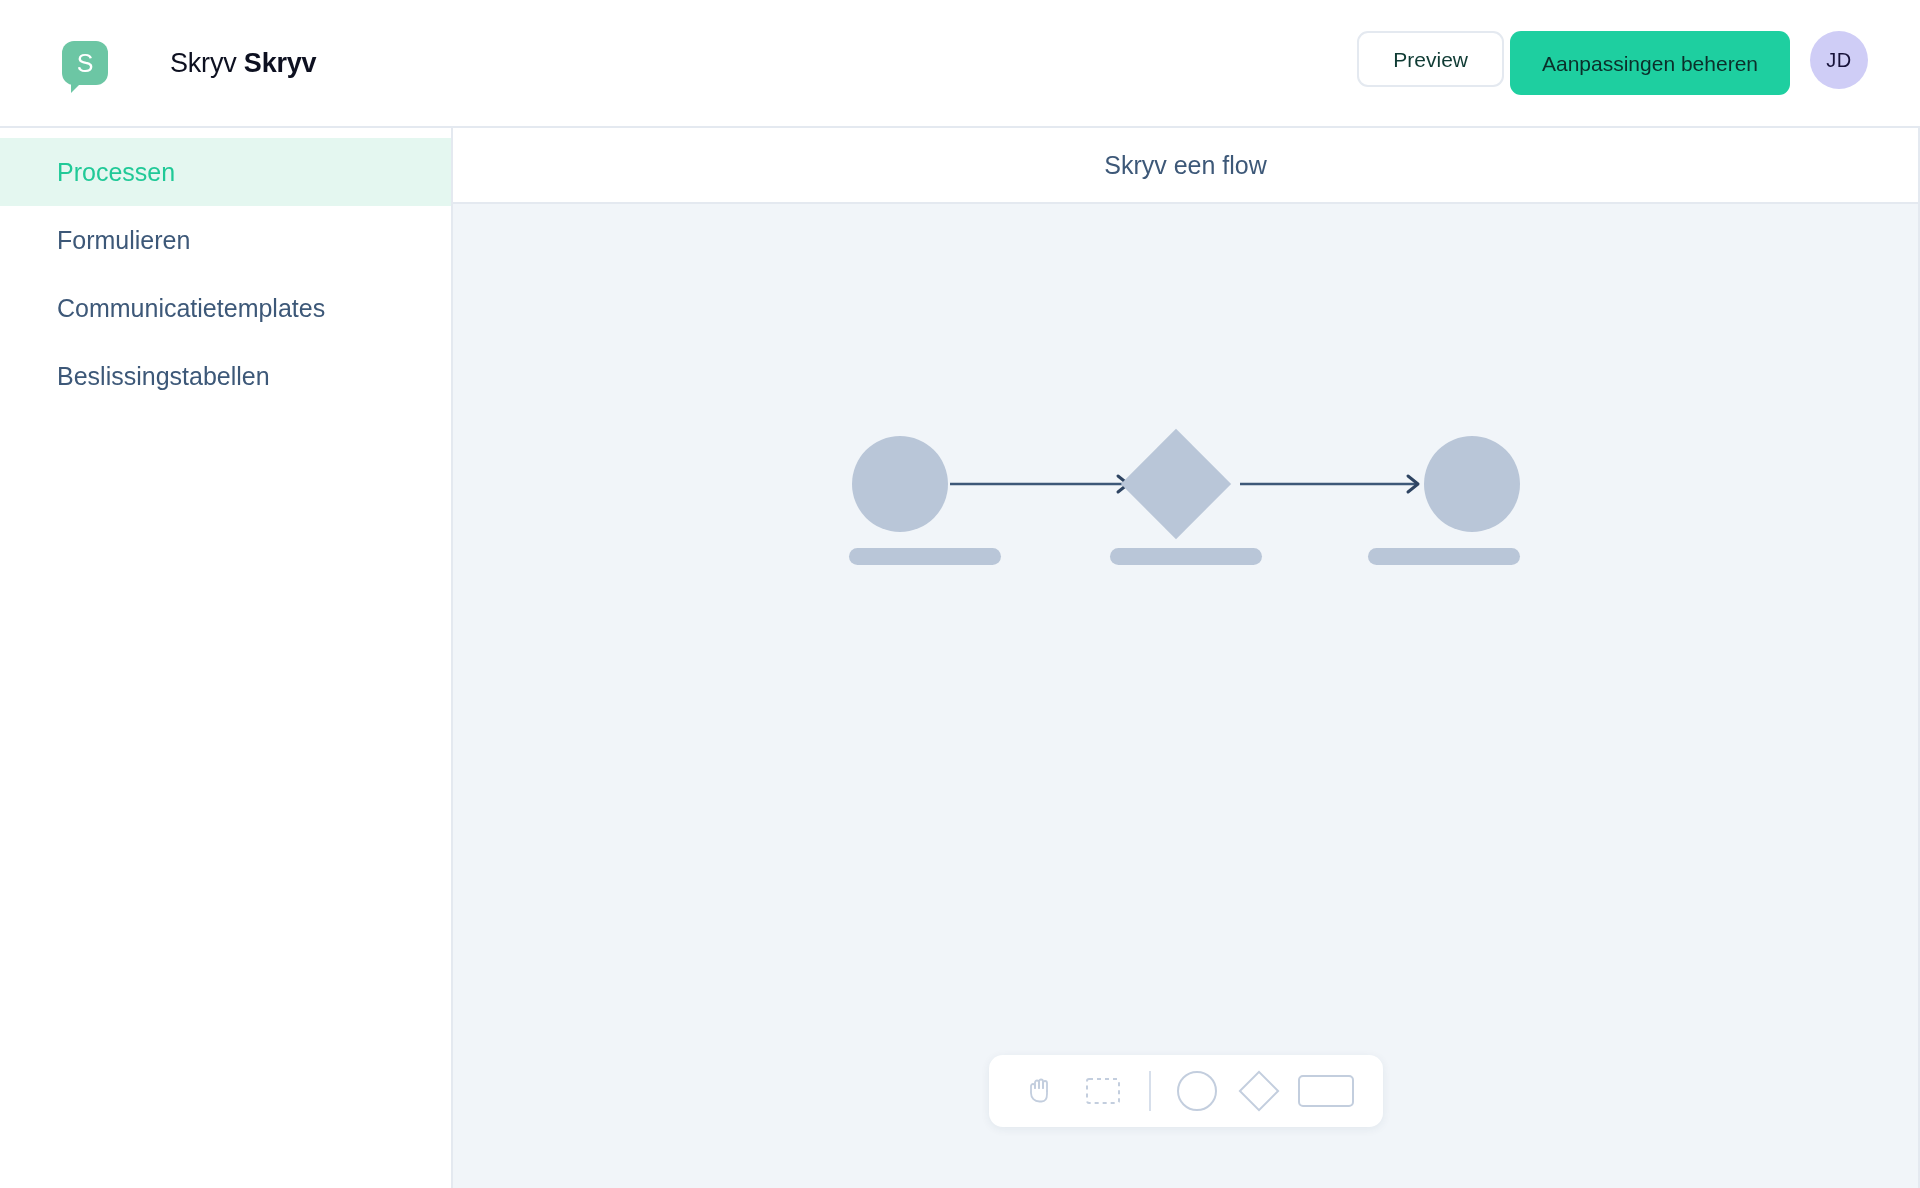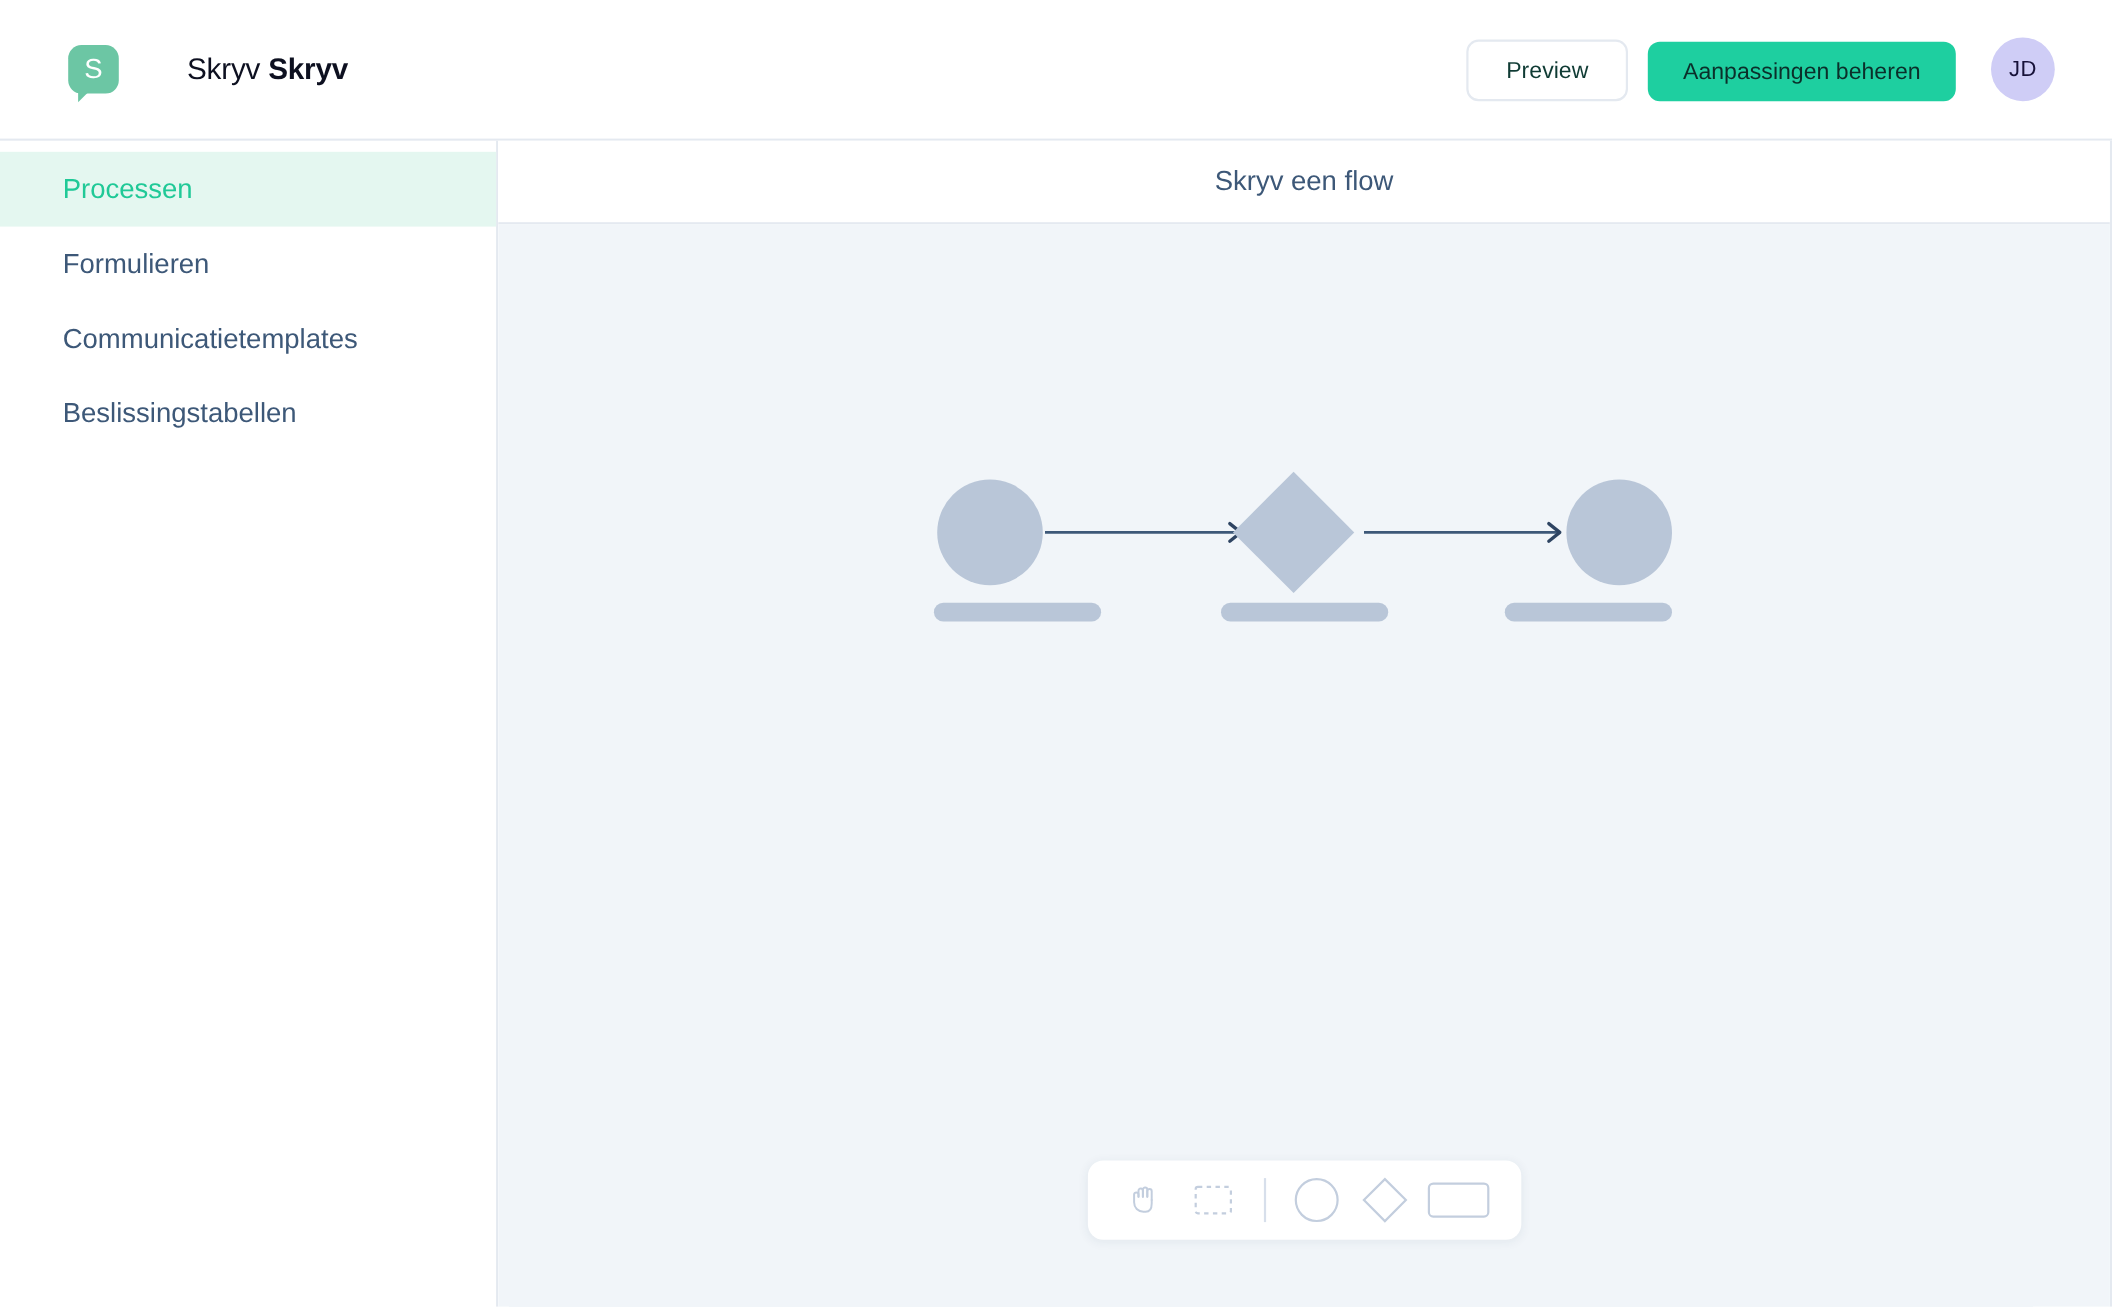--- a/index.html
+++ b/index.html
@@ -77,22 +77,22 @@
     letter-spacing: -0.2px;
     white-space: nowrap;
   }
   .brand-name .light { font-weight: 400; margin-left: 44px; }
   .brand-name .bold  { font-weight: 700; }
 
   .topbar-spacer { flex: 1 1 auto; }
 
   .topbar-actions {
     display: flex;
-    align-items: flex-end;
-    gap: 18px;
+    align-items: flex-start;
+    gap: 6px;
   }
 
   .btn {
     border: none;
     cursor: pointer;
     font-family: "Liberation Sans", sans-serif;
     font-size: 21px;
     line-height: 1;
     white-space: nowrap;
   }
@@ -103,21 +103,21 @@
     border: 2px solid #e4e9f0;
     border-radius: 11px;
     height: 56px;
     padding: 0 34px;
   }
 
   .btn-primary {
     background: #1ecfa0;
     color: #0b2f2a;
     border-radius: 11px;
-    height: 54px;
+    height: 64px;
     padding: 0 32px;
     font-weight: 400;
   }
 
   .avatar {
     width: 58px;
     height: 58px;
     border-radius: 50%;
     background: #cfcdf6;
     color: #171239;

